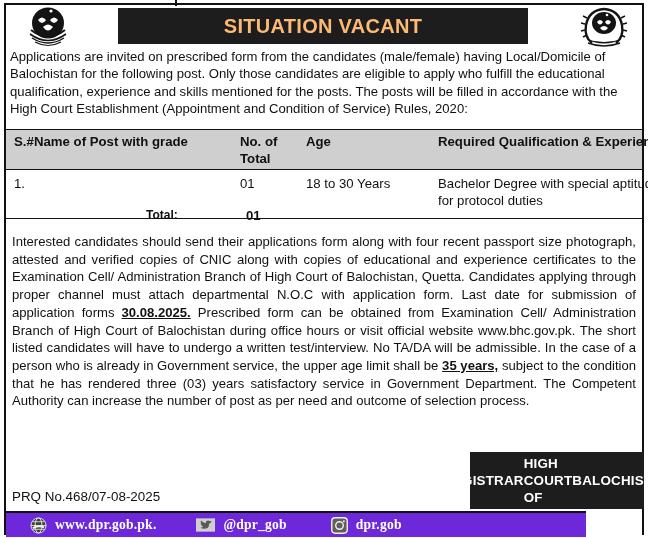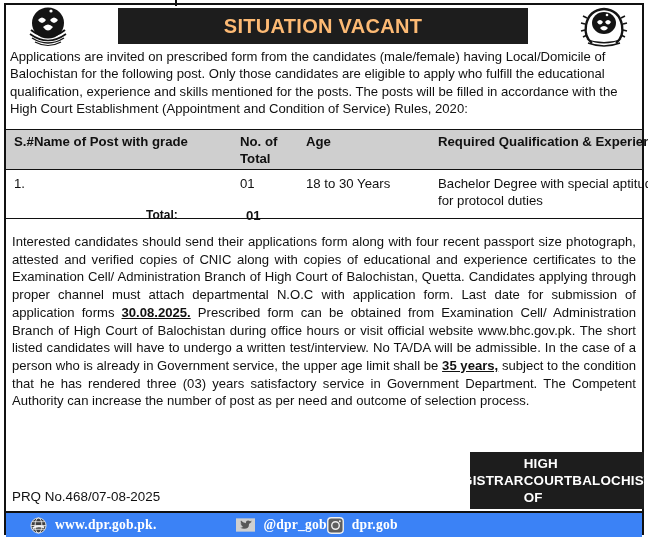--- a/index.html
+++ b/index.html
@@ -197,40 +197,40 @@
     font-size: 13.4px;
     font-weight: normal;
     color: #111;
   }
 
   
   .footer {
     position: absolute;
     left: 6px;
     top: 511px;
-    width: 636px;
+    width: 580px;
     height: 24px;
-    background: #3b82f6;
+    background: #6d28d9;
     border-top: 2px solid #111;
     display: flex;
     align-items: center;
   }
   .footer .fitem {
     display: flex;
     align-items: center;
     color: #ffffff;
     font-family: "Liberation Serif", serif;
     font-weight: bold;
     font-size: 13.6px;
     letter-spacing: 0.2px;
     white-space: nowrap;
   }
   .fi-web  { margin-left: 24px; }
-  .fi-tw   { margin-left: 80px; justify-content: center; }
-  .fi-ig   { }
+  .fi-tw   { margin-left: 40px; justify-content: center; }
+  .fi-ig   { margin-left: 44px; }
   .fi-fb   { margin-left: 30px; }
   .footer .fitem .glyph {
     display: inline-flex;
     align-items: center;
     justify-content: center;
     margin-right: 8px;
   }
 </style>
 </head>
 <body>

